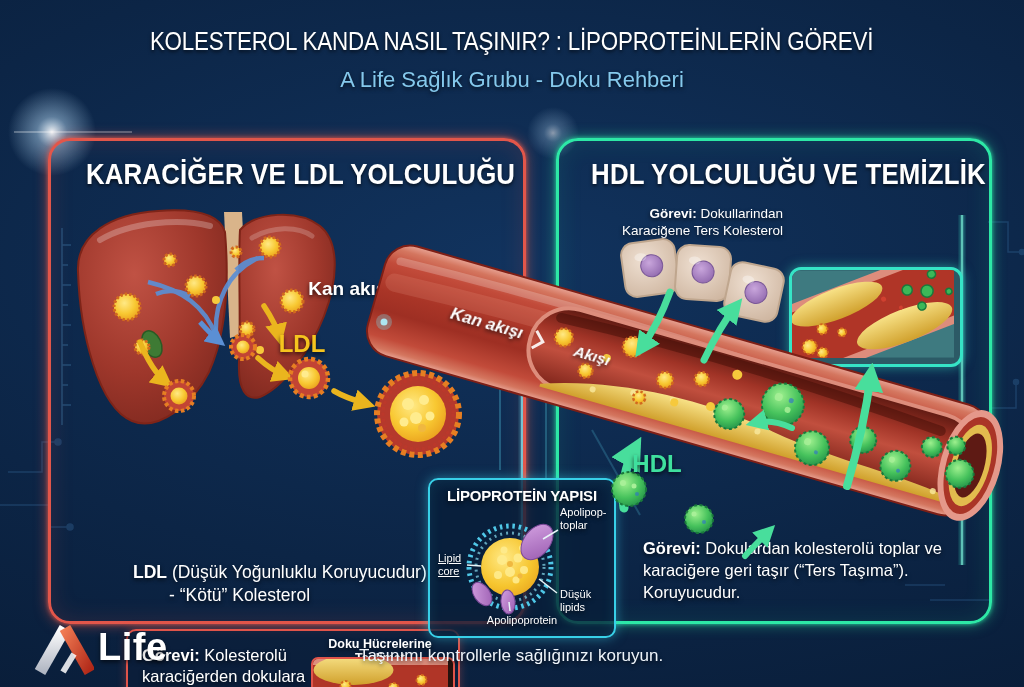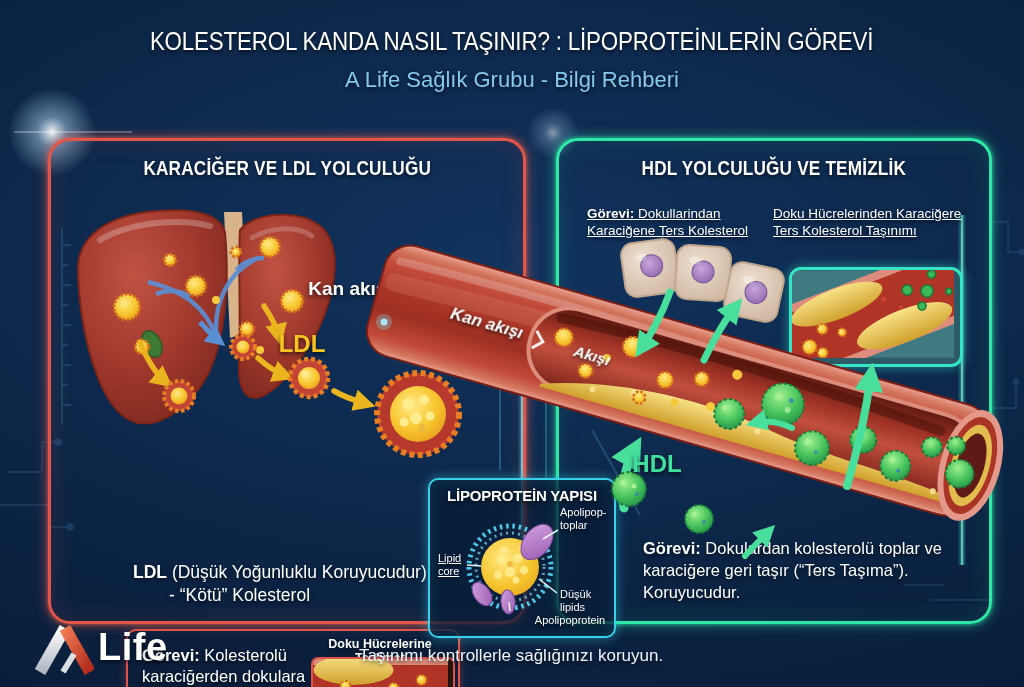--- a/index.html
+++ b/index.html
@@ -10,25 +10,25 @@
   .center{text-align:center;}
   .cond{display:inline-block;transform:scaleX(.86);transform-origin:center;white-space:nowrap;}
   #bg-svg,#main-svg{position:absolute;left:0;top:0;pointer-events:none;}
   #bg-svg{z-index:1;} #main-svg{z-index:4;}
   .panel{position:absolute;border-radius:22px;z-index:2;}
   #panel-ldl{left:48px;top:138px;width:472px;height:480px;border:3.5px solid #e2564a;
     box-shadow:0 0 14px rgba(238,92,76,.55),0 0 4px rgba(238,92,76,.8),inset 0 0 24px rgba(238,92,76,.14);}
   #panel-hdl{left:556px;top:138px;width:430px;height:480px;border:3.5px solid #2de8a6;
     box-shadow:0 0 14px rgba(45,232,166,.5),0 0 4px rgba(45,232,166,.8),inset 0 0 24px rgba(45,232,166,.12);}
   .panel-title{position:absolute;top:16px;left:0;width:100%;text-align:center;color:#fff;
-    font-size:20px;font-weight:700;letter-spacing:.2px;}
+    font-size:30px;font-weight:700;letter-spacing:.2px;}
   #header{position:absolute;left:0;top:26px;width:100%;text-align:center;z-index:3;}
   #page-title{color:#fff;font-size:26px;font-weight:400;letter-spacing:-.2px;}
   #page-subtitle{color:#85c9ec;font-size:22px;margin-top:10px;font-weight:400;}
-  .caption{position:absolute;color:#fff;font-size:13.5px;line-height:17px;text-align:left;font-weight:400;text-decoration:underline;}
+  .caption{position:absolute;color:#fff;font-size:13.5px;line-height:17px;text-align:right;font-weight:400;}
   .caption b{font-weight:700;}
   #cap-left{left:584px;top:202px;width:196px;z-index:3;}
   #cap-right{left:770px;top:202px;width:214px;z-index:3;}
   #ldl-desc{position:absolute;left:82px;top:420px;color:#fff;font-size:17.5px;line-height:23px;z-index:3;}
   #ldl-desc .l2{margin-left:36px;}
   #task-box-ldl{position:absolute;left:75px;top:488px;width:330px;height:110px;z-index:3;
     border:2.5px solid #e0544a;border-radius:10px;background:rgba(12,28,54,.38);
     box-shadow:0 0 10px rgba(238,92,76,.35);}
   #task-box-ldl .txt{position:absolute;left:14px;top:14px;width:176px;color:#fff;font-size:16.5px;line-height:21px;}
   .inset-caption{position:absolute;left:176px;top:6px;width:152px;text-align:center;color:#fff;
@@ -88,21 +88,21 @@
         <circle cx="70" cy="527" r="3" fill="#2e5d8c"></circle>
       <path d="M930,600 h60 M905,585 h40"></path>
     </g>
     <circle cx="52" cy="132" r="44" fill="url(#flareG)"></circle>
     <line x1="14" y1="132" x2="132" y2="132" stroke="rgba(255,255,255,.28)" stroke-width="2"></line>
     <circle cx="553" cy="133" r="26" fill="url(#flareG)" opacity=".55"></circle>
   </svg>
 
   <div id="header">
     <div id="page-title" class="tsh"><span class="cond">KOLESTEROL KANDA NASIL TAŞINIR? : LİPOPROTEİNLERİN GÖREVİ</span></div>
-    <div id="page-subtitle" class="tsh">A Life Sağlık Grubu - Bilgi Rehberi</div>
+    <div id="page-subtitle" class="tsh">A Life Sağlık Grubu - Doku Rehberi</div>
   </div>
 
   <div id="panel-ldl" class="panel">
     <div class="panel-title tsh"><span class="cond">KARACİĞER VE LDL YOLCULUĞU</span></div>
     <div id="ldl-desc" class="tsh">
       <div><b>LDL</b><span> (Düşük Yoğunluklu Koruyucudur)</span></div>
       <div class="l2">- “Kötü” Kolesterol</div>
     </div>
     <div id="task-box-ldl">
       <div class="txt tsh">
@@ -141,21 +141,20 @@
         </svg>
       </div>
     </div>
   </div>
 
   <div id="panel-hdl" class="panel">
     <div class="panel-title tsh"><span class="cond">HDL YOLCULUĞU VE TEMİZLİK</span></div>
     <div id="cap-left" class="caption tsh" style="left:28px;top:64px;width:196px;">
       <b>Görevi:</b><span> Dokullarindan Karaciğene Ters Kolesterol</span>
     </div>
-    <div id="cap-right" class="caption tsh" style="left:214px;top:64px;width:214px;">Doku Hücrelerinden Karaciğere Ters Kolesterol Taşınımı</div>
     <div id="inset-hdl" class="inset-frame">
       <svg width="162" height="88" viewBox="0 0 160 86">
         <defs>
           <linearGradient id="plq2" x1="0" y1="0" x2="0" y2="1">
               <stop offset="0" stop-color="#f8e287"></stop>
               <stop offset="1" stop-color="#d0a02c"></stop>
             </linearGradient>
         </defs>
         <rect x="0" y="0" width="160" height="86" fill="#3e7a80"></rect>
         <g transform="translate(80,43) rotate(-21)">
@@ -233,21 +232,21 @@
         <div>toplar</div>
     </div>
     <div class="sb-label tsh" style="left:8px;top:72px;text-decoration:underline;">
       <div>Lipid</div>
         <div>core</div>
     </div>
     <div class="sb-label tsh" style="left:130px;top:108px;">
       <div>Düşük</div>
         <div>lipids</div>
     </div>
-    <div class="sb-label tsh center" style="left:0;top:134px;width:100%;margin-left:48px;">Apolipoprotein</div>
+    <div class="sb-label tsh center" style="left:0;top:134px;width:100%;">Apolipoprotein</div>
   </div>
 
   <svg id="main-svg" width="1024" height="687" viewBox="0 0 1024 687">
     <defs>
       <radialGradient id="ldlCore" cx=".4" cy=".35" r=".75">
           <stop offset="0" stop-color="#ffe985"></stop>
           <stop offset=".55" stop-color="#f8c832"></stop>
           <stop offset="1" stop-color="#e89b1a"></stop>
         </radialGradient>
       <radialGradient id="hdlG" cx=".38" cy=".32" r=".8">

